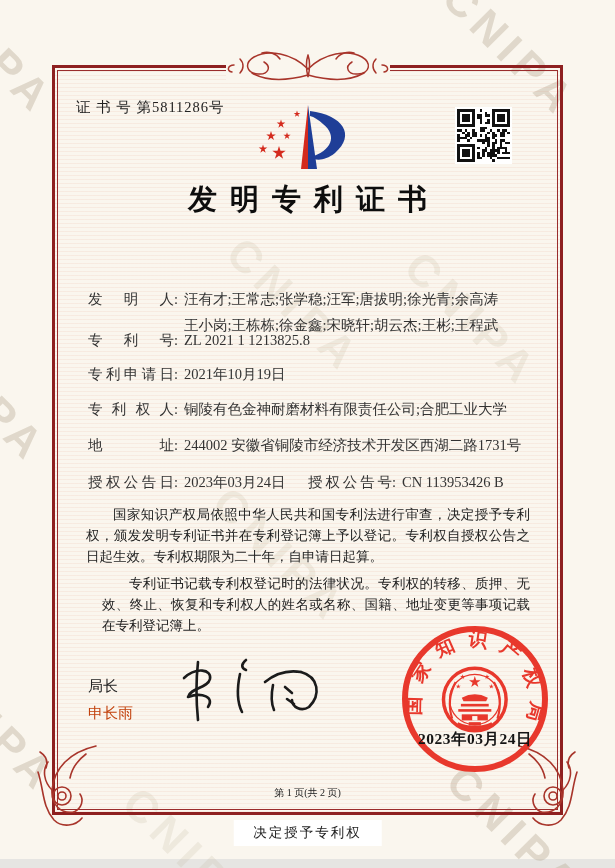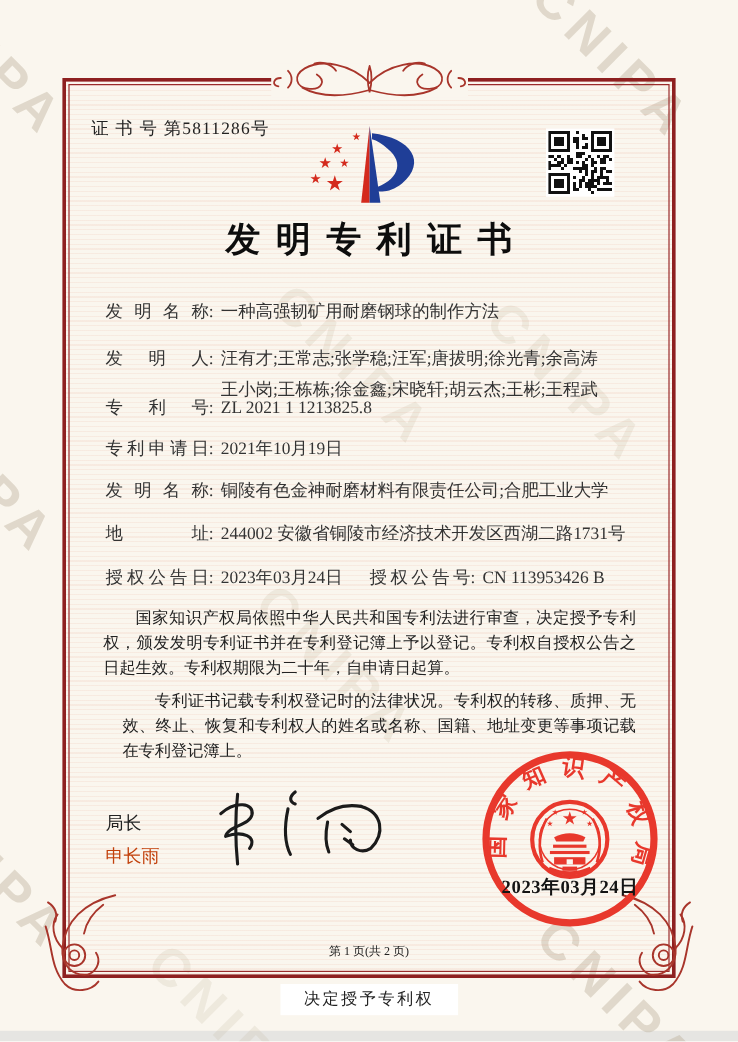--- a/index.html
+++ b/index.html
@@ -283,35 +283,32 @@
           <rect x="16" y="2" width="3" height="3"></rect>
           <rect x="0" y="14" width="7" height="7"></rect>
           <rect x="1" y="15" width="5" height="5" fill="#fff"></rect>
           <rect x="2" y="16" width="3" height="3"></rect>
         </g>
     </svg>
   </div>
 
   <div class="title">发明专利证书</div>
 
-  <div class="row" style="top:250px;">
-    <span class="flabel">发明名称</span><span class="colon">:</span><span class="fvalue">一种高强韧矿用耐磨钢球的制作方法</span>
-  </div>
   <div class="row" style="top:289px;">
     <span class="flabel">发明人</span><span class="colon">:</span><span class="fvalue">汪有才;王常志;张学稳;汪军;唐拔明;徐光青;余高涛</span>
     <span class="fvalue2">王小岗;王栋栋;徐金鑫;宋晓轩;胡云杰;王彬;王程武</span>
   </div>
   <div class="row" style="top:330px;">
     <span class="flabel">专利号</span><span class="colon">:</span><span class="fvalue">ZL 2021 1 1213825.8</span>
   </div>
   <div class="row" style="top:364px;">
     <span class="flabel">专利申请日</span><span class="colon">:</span><span class="fvalue">2021年10月19日</span>
   </div>
   <div class="row" style="top:399px;">
-    <span class="flabel">发明名称</span><span class="colon">:</span><span class="fvalue">铜陵有色金神耐磨材料有限责任公司;合肥工业大学</span>
+    <span class="flabel">专利权人</span><span class="colon">:</span><span class="fvalue">铜陵有色金神耐磨材料有限责任公司;合肥工业大学</span>
   </div>
   <div class="row" style="top:435px;">
     <span class="flabel">地址</span><span class="colon">:</span><span class="fvalue">244002 安徽省铜陵市经济技术开发区西湖二路1731号</span>
   </div>
   <div class="row" style="top:472px;">
     <span class="flabel">授权公告日</span><span class="colon">:</span><span class="fvalue">2023年03月24日</span>
     <span class="pair2">
       <span class="flabel">授权公告号</span><span class="colon">:</span><span class="fvalue">CN 113953426 B</span>
     </span>
   </div>

